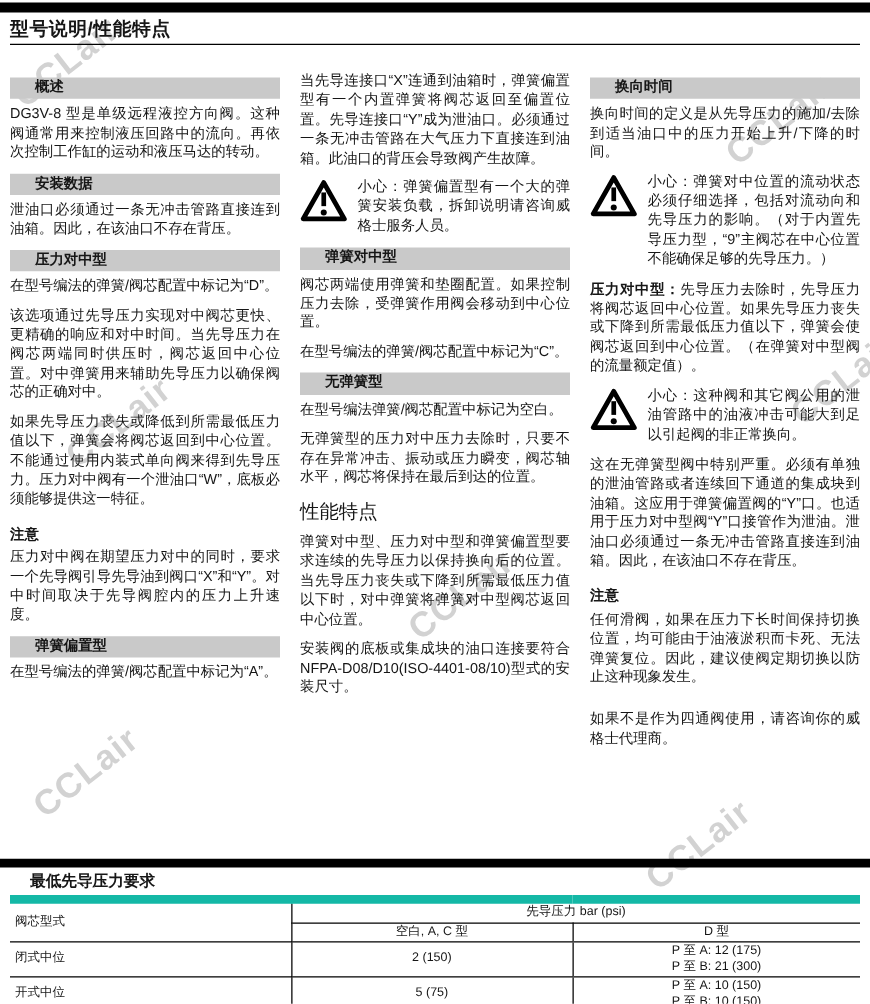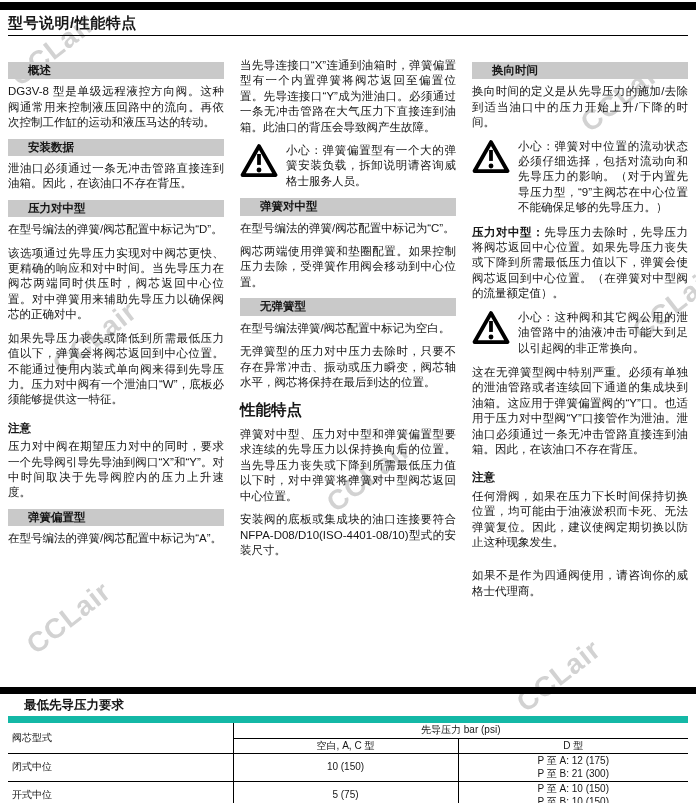--- a/index.html
+++ b/index.html
@@ -25,21 +25,21 @@
   .page-title { position:absolute; left:8px; top:14px; font-size:15px; font-weight:bold; letter-spacing:.5px; z-index:1; }
   .title-rule { position:absolute; left:8px; top:35px; width:680px; border-top:1px solid #000; z-index:1; }
 
   
   .columns { position:absolute; left:8px; top:46px; width:680px; display:flex; gap:16px; z-index:1; }
   .col { flex:1; font-size:11.5px; line-height:1.34; text-align:justify; padding-top:12px; min-width:0; }
   .col p { margin:0 0 8px; }
   .gray-h { background:#c9c9c9; font-weight:bold; padding:1px 20px; margin:6px 0 5px; }
   .col > .gray-h:first-child { margin-top:4px; }
   .note-h { font-weight:bold; text-align:left; margin:13px 0 3px; }
-  .big-h { font-size:15.5px; font-weight:bold; margin:10px 0 6px; text-align:left; }
+  .big-h { font-size:15.5px; font-weight:normal; margin:10px 0 6px; text-align:left; }
   .lead-bold { font-weight:bold; }
   .last-note { margin-top:18px !important; }
 
   
   .warn { display:flex; gap:8px; margin:4px 0 9px; align-items:flex-start; }
   .warn-icon { flex:0 0 auto; line-height:0; }
   .warn p { margin:0; }
 
   
   .bottom { position:absolute; left:0; top:687px; width:696px; z-index:1; background:transparent; }
@@ -97,22 +97,22 @@
       <span class="warn-icon">
         <svg width="38" height="36" viewBox="0 0 48 46" aria-hidden="true">
           <path d="M24 4 L45 41 L3 41 Z" fill="none" stroke="#000" stroke-width="5" stroke-linejoin="round"></path>
           <rect x="21.6" y="14" width="4.8" height="14" fill="#000"></rect>
           <circle cx="24" cy="34.5" r="3.1" fill="#000"></circle>
         </svg>
       </span>
       <p>小心：弹簧偏置型有一个大的弹簧安装负载，拆卸说明请咨询威格士服务人员。</p>
     </div>
     <div class="gray-h">弹簧对中型</div>
+    <p>阀芯两端使用弹簧和垫圈配置。如果控制压力去除，受弹簧作用阀会移动到中心位置。</p>
     <p>在型号编法的弹簧/阀芯配置中标记为“C”。</p>
-    <p>阀芯两端使用弹簧和垫圈配置。如果控制压力去除，受弹簧作用阀会移动到中心位置。</p>
     <div class="gray-h">无弹簧型</div>
     <p>在型号编法弹簧/阀芯配置中标记为空白。</p>
     <p>无弹簧型的压力对中压力去除时，只要不存在异常冲击、振动或压力瞬变，阀芯轴水平，阀芯将保持在最后到达的位置。</p>
     <div class="big-h">性能特点</div>
     <p>弹簧对中型、压力对中型和弹簧偏置型要求连续的先导压力以保持换向后的位置。当先导压力丧失或下降到所需最低压力值以下时，对中弹簧将弹簧对中型阀芯返回中心位置。</p>
     <p>安装阀的底板或集成块的油口连接要符合NFPA-D08/D10(ISO-4401-08/10)型式的安装尺寸。</p>
   </div>
 
   <div class="col">
     <div class="gray-h">换向时间</div>
@@ -154,21 +154,21 @@
       <tr class="hrow">
         <td class="spool-th" rowspan="2">阀芯型式</td>
         <th class="pilot-th" colspan="2">先导压力 bar (psi)</th>
       </tr>
       <tr class="hrow">
         <th class="sub-th">空白, A, C 型</th>
         <th class="sub-th dcol">D 型</th>
       </tr>
       <tr class="row">
         <td class="cell-spool">闭式中位</td>
-        <td class="cell-val">10 (150)</td>
+        <td class="cell-val">2 (150)</td>
         <td class="cell-d">
           <div>P 至 A: 12 (175)</div>
           <div>P 至 B: 21 (300)</div>
         </td>
       </tr>
       <tr class="row last">
         <td class="cell-spool">开式中位</td>
         <td class="cell-val">5 (75)</td>
         <td class="cell-d">
           <div>P 至 A: 10 (150)</div>

